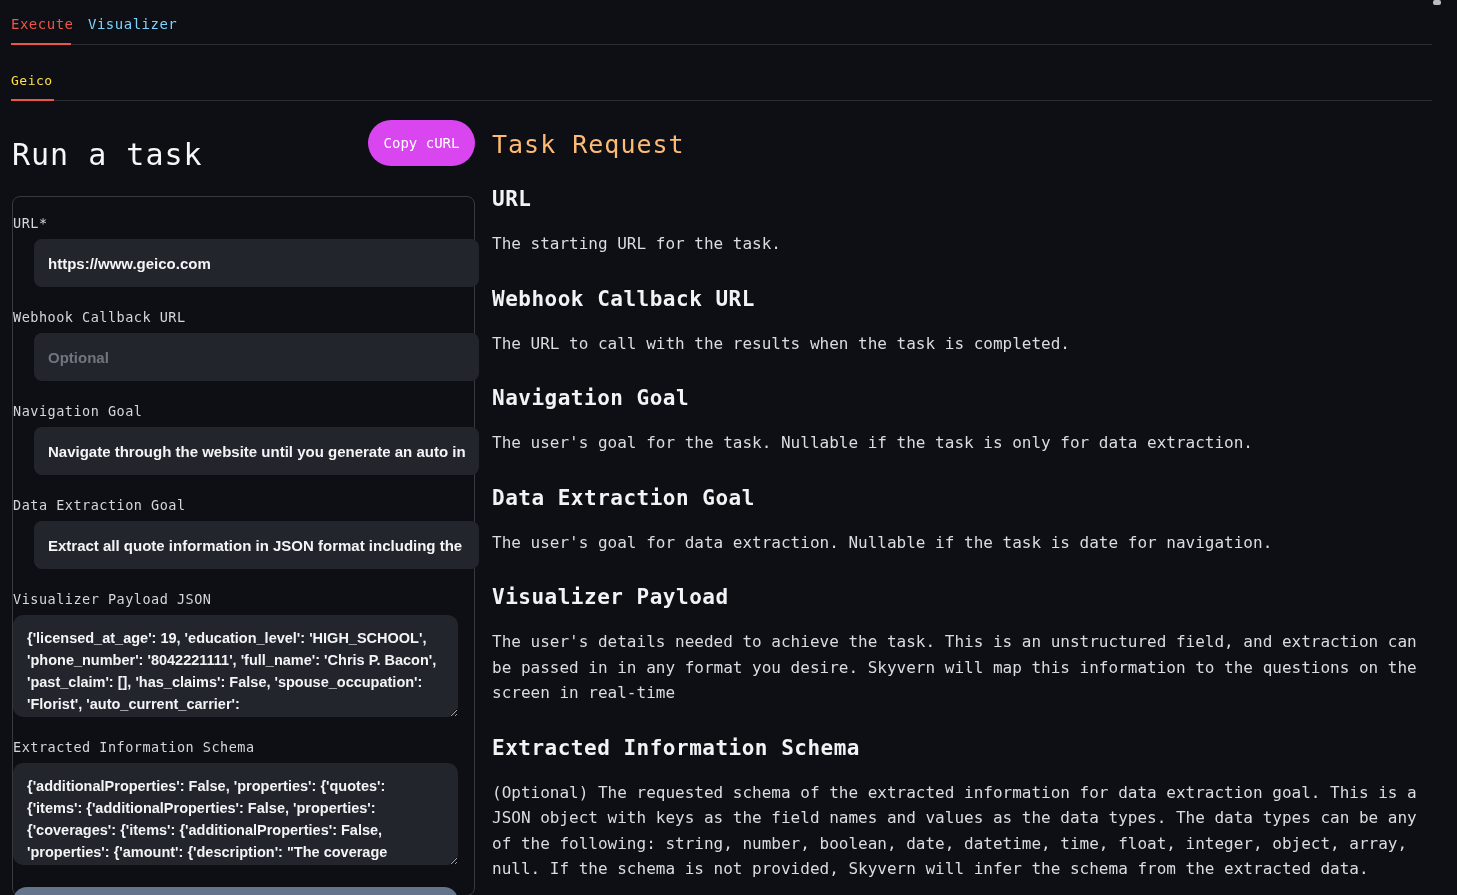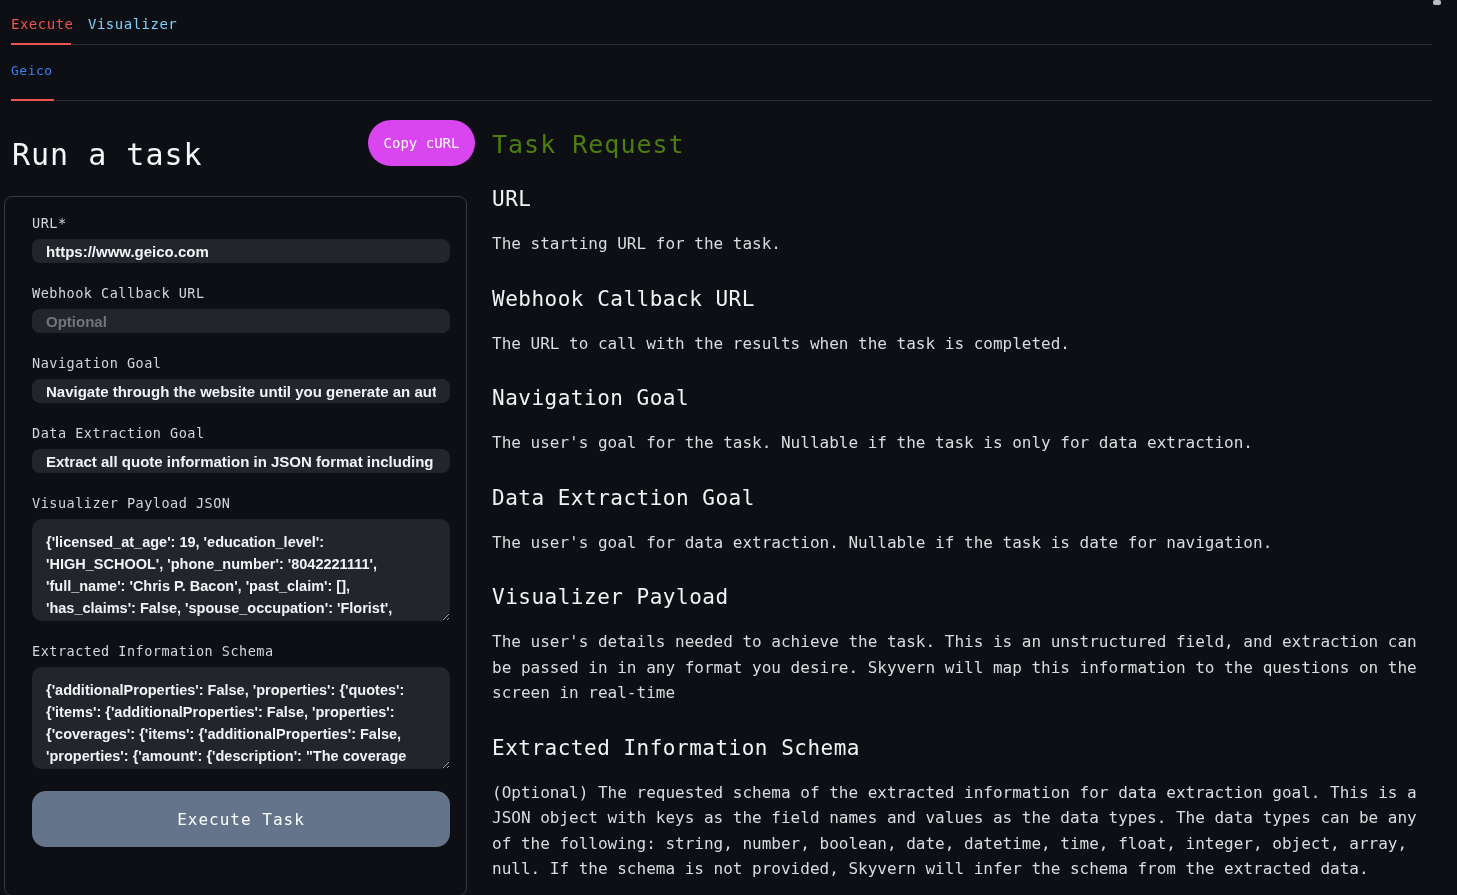--- a/index.html
+++ b/index.html
@@ -25,21 +25,21 @@
   .divider-1 { top: 44px; }
   .divider-2 { top: 100px; }
   .tab {
     position: absolute;
     font-size: 14px;
     letter-spacing: 0.5px;
     cursor: pointer;
   }
   .tab-execute { left: 11px; top: 16px; color: #ee5449; }
   .tab-visualizer { left: 88px; top: 16px; color: #7dd3fc; }
-  .tab-geico { left: 11px; top: 63px; color: #3b82f6; font-size: 13px; }
+  .tab-geico { left: 11px; top: 73px; color: #fde047; font-size: 13px; }
   .tab-underline {
     position: absolute;
     height: 2px;
     background: #ee5449;
   }
   .underline-execute { left: 11px; top: 43px; width: 60px; }
   .underline-geico { left: 11px; top: 99px; width: 43px; }
 
   .scroll-thumb {
     position: absolute;
@@ -71,50 +71,51 @@
     border-radius: 23px;
     background: #d946ef;
     color: #ffffff;
     font-family: "DejaVu Sans Mono", monospace;
     font-size: 14px;
     cursor: pointer;
   }
 
   .form-card {
     position: absolute;
-    left: 4px;
+    left: 12px;
     top: 196px;
     width: 463px;
     height: 700px;
     border: 1px solid #36393f;
     border-radius: 8px;
-    padding: 18px 16px 16px 27px;
+    padding: 18px 16px 16px 0;
   }
   .field-label {
     display: block;
     font-size: 13.5px;
     line-height: 16px;
     color: #d4d6da;
     letter-spacing: 0.5px;
     margin-bottom: 8px;
   }
   .text-input {
     display: block;
     width: 100%;
-    height: 24px;
+    height: 48px;
     background: #23252d;
     border: none;
     border-radius: 8px;
     padding: 0 14px;
     margin-bottom: 22px;
     color: #f3f4f6;
     font-family: "Liberation Sans", sans-serif;
     font-size: 15px;
     font-weight: bold;
     outline: none;
+    margin-left: 21px;
   }
   .text-input::placeholder { color: #71757c; font-weight: bold; }
   .textarea-input {
     display: block;
     width: 100%;
     height: 102px;
     background: #23252d;
     border: none;
     border-radius: 10px;
     padding: 12px 14px;
@@ -147,26 +148,26 @@
   .docs-panel {
     position: absolute;
     left: 492px;
     top: 130px;
     width: 944px;
   }
   .docs-title {
     font-size: 25px;
     font-weight: 500;
     letter-spacing: 1px;
-    color: #4d7c0f;
+    color: #fdba74;
     margin-bottom: 28px;
   }
   .doc-heading {
     font-size: 21px;
-    font-weight: 400;
+    font-weight: 700;
     letter-spacing: 0.5px;
     color: #f2f3f5;
     margin-bottom: 20px;
   }
   .doc-desc {
     font-size: 16px;
     line-height: 25.5px;
     color: #dbdcdf;
     margin-bottom: 30px;
   }

